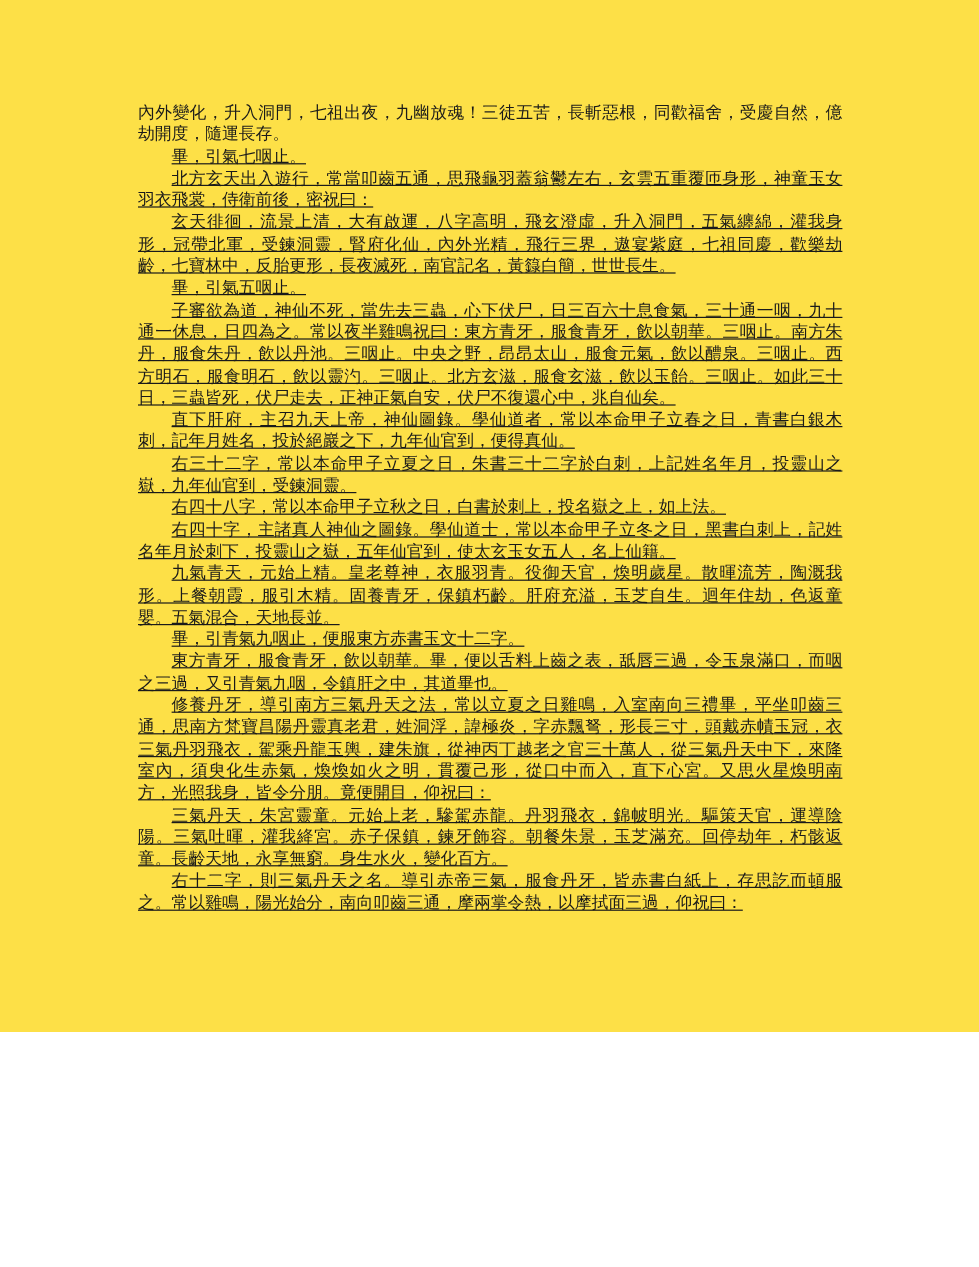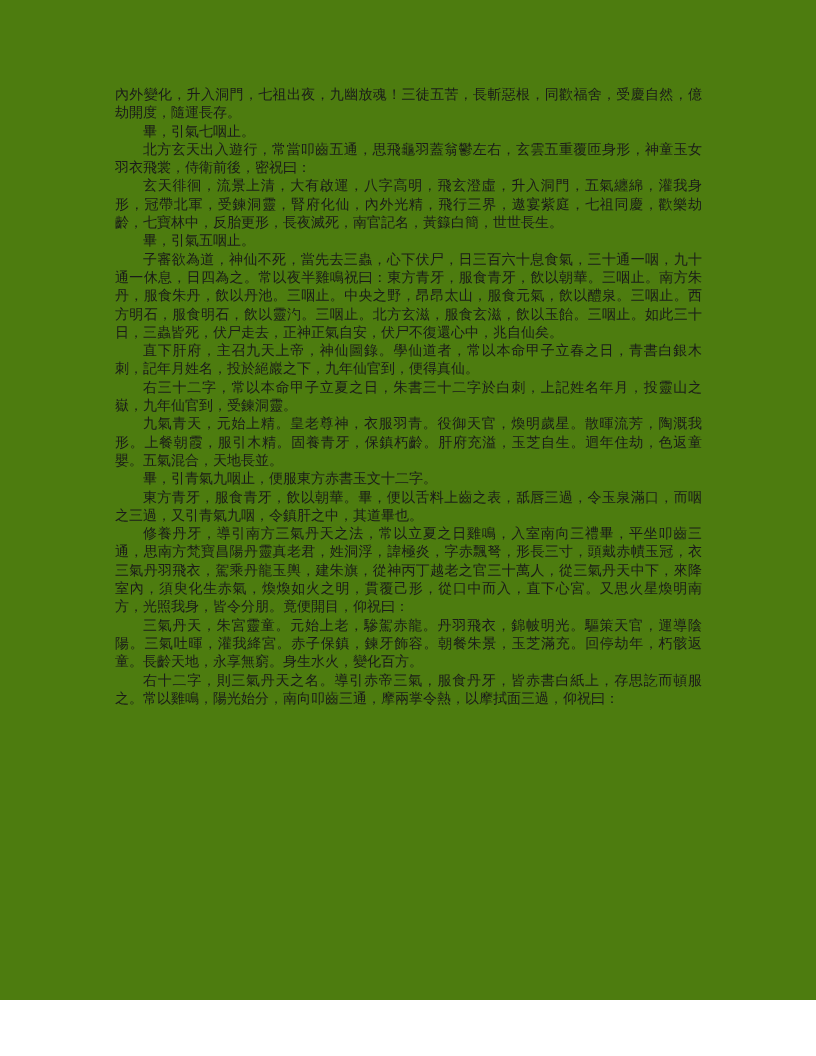--- a/index.html
+++ b/index.html
@@ -3,22 +3,22 @@
 <meta charset="utf-8">
 <style>
   html, body {
     margin: 0;
     padding: 0;
     background: #ffffff;
   }
   .page {
     position: relative;
     width: 816px;
-    height: 1000px;
-    background: #4d7c0f;
+    height: 860px;
+    background: #fde047;
     overflow: hidden;
     font-family: "Liberation Serif", "DejaVu Serif", serif;
   }
   .text-block {
     position: absolute;
     left: 115px;
     top: 86px;
     width: 587px;
     color: #1a1a1a;
     font-size: 14px;
@@ -26,35 +26,38 @@
     text-align: justify;
     text-justify: inter-ideograph;
     word-break: break-all;
   }
   .para {
     margin: 0;
     padding: 0;
   }
   .para.indent {
     text-indent: 2em;
+    text-decoration: underline;
   }
 </style>
 </head>
 <body>
 
 <div class="page">
   <div class="text-block">
       <p class="para">內外變化，升入洞門，七祖出夜，九幽放魂！三徒五苦，長斬惡根，同歡福舍，受慶自然，億劫開度，隨運長存。</p>
       <p class="para indent">畢，引氣七咽止。</p>
       <p class="para indent">北方玄天出入遊行，常當叩齒五通，思飛龜羽蓋翁鬱左右，玄雲五重覆匝身形，神童玉女羽衣飛裳，侍衛前後，密祝曰：</p>
       <p class="para indent">玄天徘徊，流景上清，大有啟運，八字高明，飛玄澄虛，升入洞門，五氣纏綿，灌我身形，冠帶北軍，受鍊洞靈，腎府化仙，內外光精，飛行三界，遨宴紫庭，七祖同慶，歡樂劫齡，七寶林中，反胎更形，長夜滅死，南官記名，黃籙白簡，世世長生。</p>
       <p class="para indent">畢，引氣五咽止。</p>
       <p class="para indent">子審欲為道，神仙不死，當先去三蟲，心下伏尸，日三百六十息食氣，三十通一咽，九十通一休息，日四為之。常以夜半雞鳴祝曰：東方青牙，服食青牙，飲以朝華。三咽止。南方朱丹，服食朱丹，飲以丹池。三咽止。中央之野，昂昂太山，服食元氣，飲以醴泉。三咽止。西方明石，服食明石，飲以靈汋。三咽止。北方玄滋，服食玄滋，飲以玉飴。三咽止。如此三十日，三蟲皆死，伏尸走去，正神正氣自安，伏尸不復還心中，兆自仙矣。</p>
       <p class="para indent">直下肝府，主召九天上帝，神仙圖錄。學仙道者，常以本命甲子立春之日，青書白銀木刺，記年月姓名，投於絕巖之下，九年仙官到，便得真仙。</p>
       <p class="para indent">右三十二字，常以本命甲子立夏之日，朱書三十二字於白刺，上記姓名年月，投靈山之嶽，九年仙官到，受鍊洞靈。</p>
+      <p class="para indent">右四十八字，常以本命甲子立秋之日，白書於刺上，投名嶽之上，如上法。</p>
+      <p class="para indent">右四十字，主諸真人神仙之圖錄。學仙道士，常以本命甲子立冬之日，黑書白刺上，記姓名年月於刺下，投靈山之嶽，五年仙官到，使太玄玉女五人，名上仙籍。</p>
       <p class="para indent">九氣青天，元始上精。皇老尊神，衣服羽青。役御天官，煥明歲星。散暉流芳，陶溉我形。上餐朝霞，服引木精。固養青牙，保鎮朽齡。肝府充溢，玉芝自生。迴年住劫，色返童嬰。五氣混合，天地長並。</p>
       <p class="para indent">畢，引青氣九咽止，便服東方赤書玉文十二字。</p>
       <p class="para indent">東方青牙，服食青牙，飲以朝華。畢，便以舌料上齒之表，舐唇三過，令玉泉滿口，而咽之三過，又引青氣九咽，令鎮肝之中，其道畢也。</p>
       <p class="para indent">修養丹牙，導引南方三氣丹天之法，常以立夏之日雞鳴，入室南向三禮畢，平坐叩齒三通，思南方梵寶昌陽丹靈真老君，姓洞浮，諱極炎，字赤飄弩，形長三寸，頭戴赤幘玉冠，衣三氣丹羽飛衣，駕乘丹龍玉輿，建朱旗，從神丙丁越老之官三十萬人，從三氣丹天中下，來降室內，須臾化生赤氣，煥煥如火之明，貫覆己形，從口中而入，直下心宮。又思火星煥明南方，光照我身，皆令分朋。竟便開目，仰祝曰：</p>
       <p class="para indent">三氣丹天，朱宮靈童。元始上老，驂駕赤龍。丹羽飛衣，錦帔明光。驅策天官，運導陰陽。三氣吐暉，灌我絳宮。赤子保鎮，鍊牙飾容。朝餐朱景，玉芝滿充。回停劫年，朽骸返童。長齡天地，永享無窮。身生水火，變化百方。</p>
       <p class="para indent">右十二字，則三氣丹天之名。導引赤帝三氣，服食丹牙，皆赤書白紙上，存思訖而頓服之。常以雞鳴，陽光始分，南向叩齒三通，摩兩掌令熱，以摩拭面三過，仰祝曰：</p>
     </div>
 </div>
 
 </body></html>

